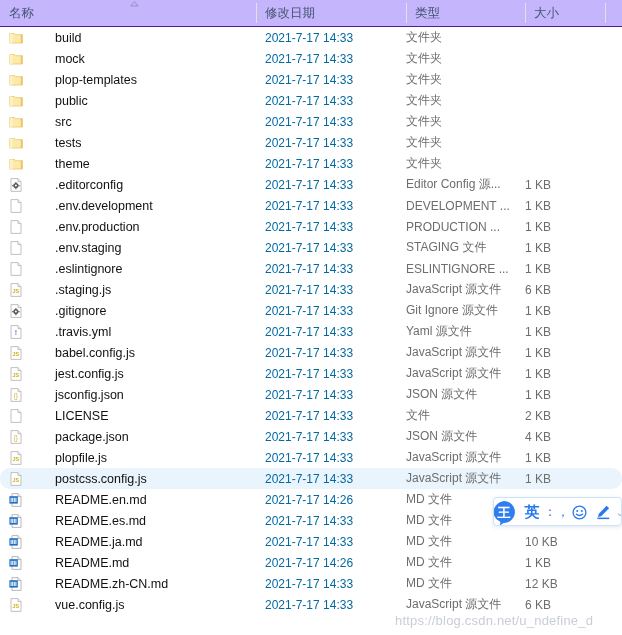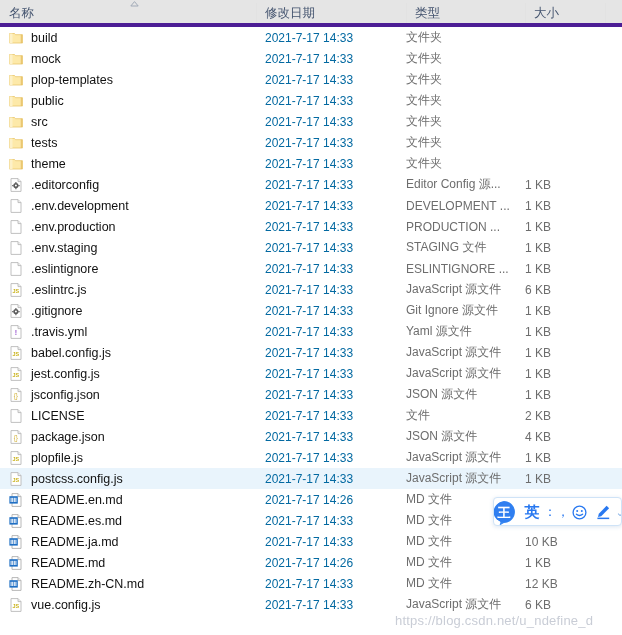--- a/index.html
+++ b/index.html
@@ -15,22 +15,22 @@
     font-size: 12px;
     color: #000000;
     position: relative;
     -webkit-font-smoothing: antialiased;
   }
 
   
   .col-header {
     position: relative;
     height: 27px;
-    background: #e5e5e5;
-    border-bottom: 4px solid #4c1d95;
+    background: #c4b5fd;
+    border-bottom: 1px solid #4c1d95;
     box-sizing: border-box;
   }
   .col-header .hcell {
     position: absolute;
     top: 0;
     height: 26px;
     line-height: 26px;
     color: #44546f;
     font-size: 12.5px;
     padding-left: 9px;
@@ -70,29 +70,31 @@
   }
   .row {
     position: relative;
     height: 21px;
     display: flex;
     align-items: center;
     cursor: default;
   }
   .row.selected {
     background: #e9f4fc;
+    border-radius: 10px;
   }
   .row .c-name {
     width: 265px;
     display: flex;
     align-items: center;
     padding-left: 8px;
     box-sizing: border-box;
     overflow: hidden;
     white-space: nowrap;
+    gap: 24px;
   }
   .row .c-date {
     width: 141px;
     color: #0369a1;
     font-size: 12px;
     white-space: nowrap;
     overflow: hidden;
   }
   .row .c-type {
     width: 119px;
@@ -412,21 +414,21 @@
     </div>
     <div class="row">
       <div class="c-name">
         <span class="icon">
           <svg width="16" height="16" viewBox="0 0 16 16">
             <path d="M3 1.6 h7 l3 3 v9.8 h-10 z" fill="#ffffff" stroke="#b9b9b9" stroke-width="0.9"></path>
             <path d="M10 1.6 v3 h3" fill="#eeeeee" stroke="#b9b9b9" stroke-width="0.9"></path>
             <text x="7.8" y="10.6" text-anchor="middle" font-family="Liberation Sans, sans-serif" font-size="5.4" font-weight="bold" fill="#c9b21a">JS</text>
           </svg>
         </span>
-        <span class="name-text">.eslintrc.js</span>
+        <span class="name-text">.staging.js</span>
       </div>
       <div class="c-date">2021-7-17 14:33</div>
       <div class="c-type">JavaScript 源文件</div>
       <div class="c-size">6 KB</div>
     </div>
     <div class="row">
       <div class="c-name">
         <span class="icon">
           <svg width="16" height="16" viewBox="0 0 16 16">
             <path d="M3 1.6 h7 l3 3 v9.8 h-10 z" fill="#ffffff" stroke="#b9b9b9" stroke-width="0.9"></path>

